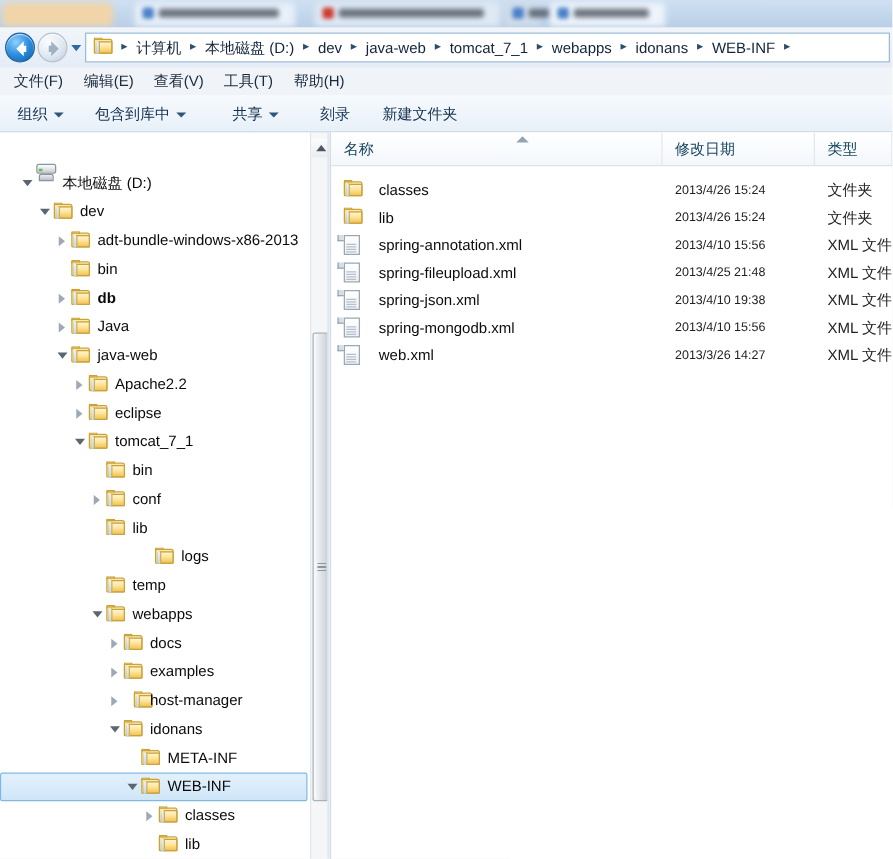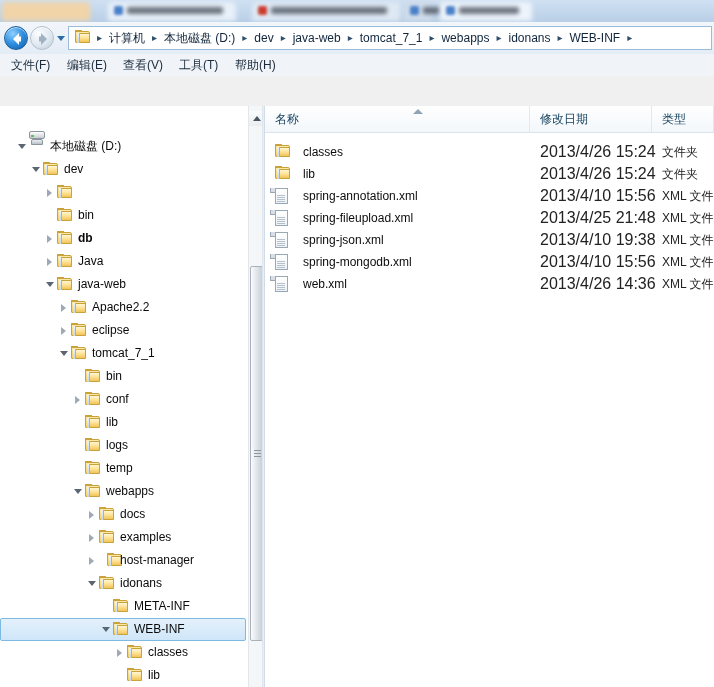--- a/index.html
+++ b/index.html
@@ -245,21 +245,21 @@
   
   .lrow {
     position: relative; height: 22px; display: flex; align-items: center;
     cursor: default; white-space: nowrap;
   }
   .lcell-name {
     position: absolute; left: 10px; display: flex; align-items: center; gap: 7px;
     font-size: 12px; color: #0c0c0c;
   }
   .lcell-date {
-    position: absolute; left: 275px; font-size: 16px; color: #222;
+    position: absolute; left: 275px; font-size: 10px; color: #222;
   }
   .lcell-type {
     position: absolute; left: 397px; font-size: 12px; color: #222;
     overflow: hidden; width: 52px;
   }
 
   
   .docicon { position: relative; width: 14px; height: 16px; }
   .docicon .page {
     position: absolute; left: 0; top: 0; width: 13px; height: 16px;
@@ -333,20 +333,40 @@
   </div>
 
   <div class="menubar" id="menuBar">
       <div class="menuitem" style="left: 6px;">文件(F)</div>
       <div class="menuitem" style="left: 62px;">编辑(E)</div>
       <div class="menuitem" style="left: 118px;">查看(V)</div>
       <div class="menuitem" style="left: 174px;">工具(T)</div>
       <div class="menuitem" style="left: 230px;">帮助(H)</div>
     </div>
 
+  <div class="toolbar" id="toolBar">
+      <div class="tbitem" style="left: 8px;">
+        <span>组织</span>
+        <span class="caret"></span>
+      </div>
+      <div class="tbitem" style="left: 70px;">
+        <span>包含到库中</span>
+        <span class="caret"></span>
+      </div>
+      <div class="tbitem" style="left: 180px;">
+        <span>共享</span>
+        <span class="caret"></span>
+      </div>
+      <div class="tbitem" style="left: 250px;">
+        <span>刻录</span>
+      </div>
+      <div class="tbitem" style="left: 300px;">
+        <span>新建文件夹</span>
+      </div>
+    </div>
 
   <div class="tree-pane" id="treePane">
       <div class="tnode" style="position: absolute; left: 0px; top: 29px; width: 248px;">
         <div class="trow-bg"></div>
         <span style="width: 14px; flex: 0 0 14px;"></span>
         <span class="expander">
           <span class="tri-open"></span>
         </span>
         <span class="ticon"><span class="drive"><span class="top"></span><span class="body"></span><span class="led"></span></span></span>
         <span class="tlabel">本地磁盘 (D:)</span>
@@ -360,20 +380,21 @@
         <span class="ticon"><span class="folder"><span class="tab"></span><span class="back"></span><span class="front"></span><span class="spine"></span></span></span>
         <span class="tlabel">dev</span>
       </div>
       <div class="tnode" style="position: absolute; left: 0px; top: 75px; width: 248px;">
         <div class="trow-bg"></div>
         <span style="width: 42px; flex: 0 0 42px;"></span>
         <span class="expander">
           <span class="tri-closed"></span>
         </span>
         <span class="ticon"><span class="folder"><span class="tab"></span><span class="back"></span><span class="front"></span><span class="spine"></span></span></span>
+        <span class="tlabel">adt-bundle-windows-x86-2013</span>
       </div>
       <div class="tnode" style="position: absolute; left: 0px; top: 98px; width: 248px;">
         <div class="trow-bg"></div>
         <span style="width: 42px; flex: 0 0 42px;"></span>
         <span class="expander"></span>
         <span class="ticon"><span class="folder"><span class="tab"></span><span class="back"></span><span class="front"></span><span class="spine"></span></span></span>
         <span class="tlabel">bin</span>
       </div>
       <div class="tnode" style="position: absolute; left: 0px; top: 121px; width: 248px; font-weight: bold;">
         <div class="trow-bg"></div>
@@ -445,21 +466,21 @@
         <span class="ticon"><span class="folder"><span class="tab"></span><span class="back"></span><span class="front"></span><span class="spine"></span></span></span>
         <span class="tlabel">conf</span>
       </div>
       <div class="tnode" style="position: absolute; left: 0px; top: 305px; width: 248px;">
         <div class="trow-bg"></div>
         <span style="width: 70px; flex: 0 0 70px;"></span>
         <span class="expander"></span>
         <span class="ticon"><span class="folder"><span class="tab"></span><span class="back"></span><span class="front"></span><span class="spine"></span></span></span>
         <span class="tlabel">lib</span>
       </div>
-      <div class="tnode" style="position: absolute; left: 0px; top: 328px; width: 248px;">
+      <div class="tnode" style="position: absolute; left: 0px; top: 328px; width: 248px; padding-left: 39px;">
         <div class="trow-bg"></div>
         <span style="width: 70px; flex: 0 0 70px;"></span>
         <span class="expander"></span>
         <span class="ticon"><span class="folder"><span class="tab"></span><span class="back"></span><span class="front"></span><span class="spine"></span></span></span>
         <span class="tlabel">logs</span>
       </div>
       <div class="tnode" style="position: absolute; left: 0px; top: 351px; width: 248px;">
         <div class="trow-bg"></div>
         <span style="width: 70px; flex: 0 0 70px;"></span>
         <span class="expander"></span>
@@ -609,19 +630,19 @@
             <span>spring-mongodb.xml</span>
           </div>
           <div class="lcell-date">2013/4/10 15:56</div>
           <div class="lcell-type">XML 文件</div>
         </div>
         <div class="lrow" style="position: absolute; left: 0px; top: 140px; width: 449px;">
           <div class="lcell-name">
             <span class="ticon"><span class="docicon"><span class="page"></span><span class="fold"></span><span class="line" style="top:7px"></span><span class="line" style="top:9px"></span><span class="line" style="top:11px"></span><span class="line" style="top:13px"></span></span></span>
             <span>web.xml</span>
           </div>
-          <div class="lcell-date">2013/4/26 14:36</div>
+          <div class="lcell-date">2013/3/26 14:27</div>
           <div class="lcell-type">XML 文件</div>
         </div>
       </div>
   </div>
 
 </div>
 
 </body></html>

